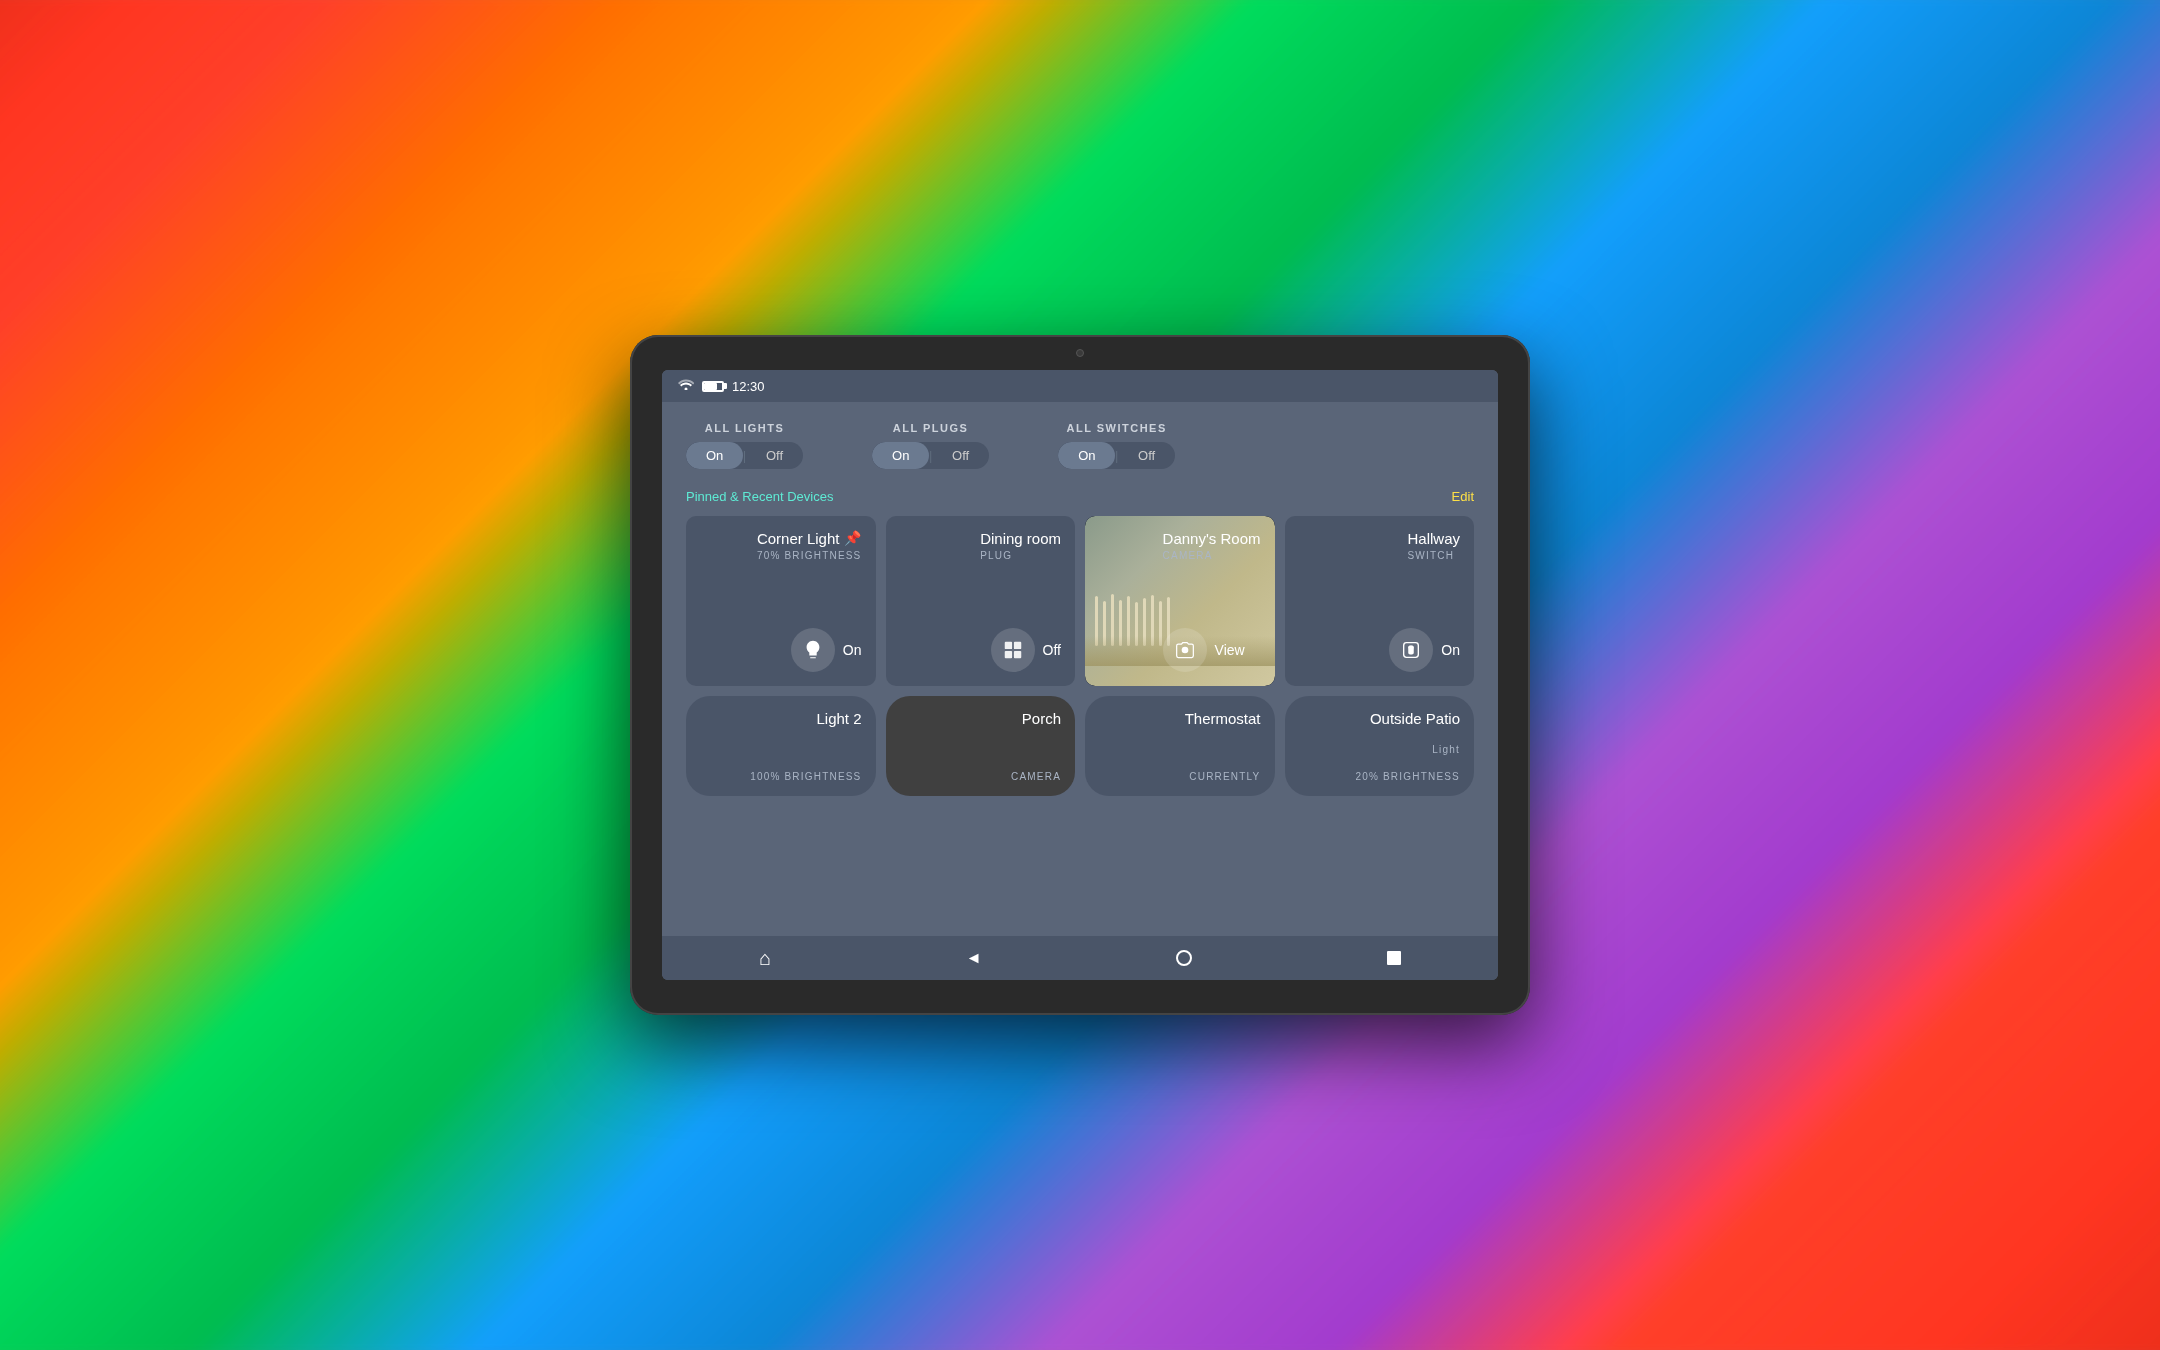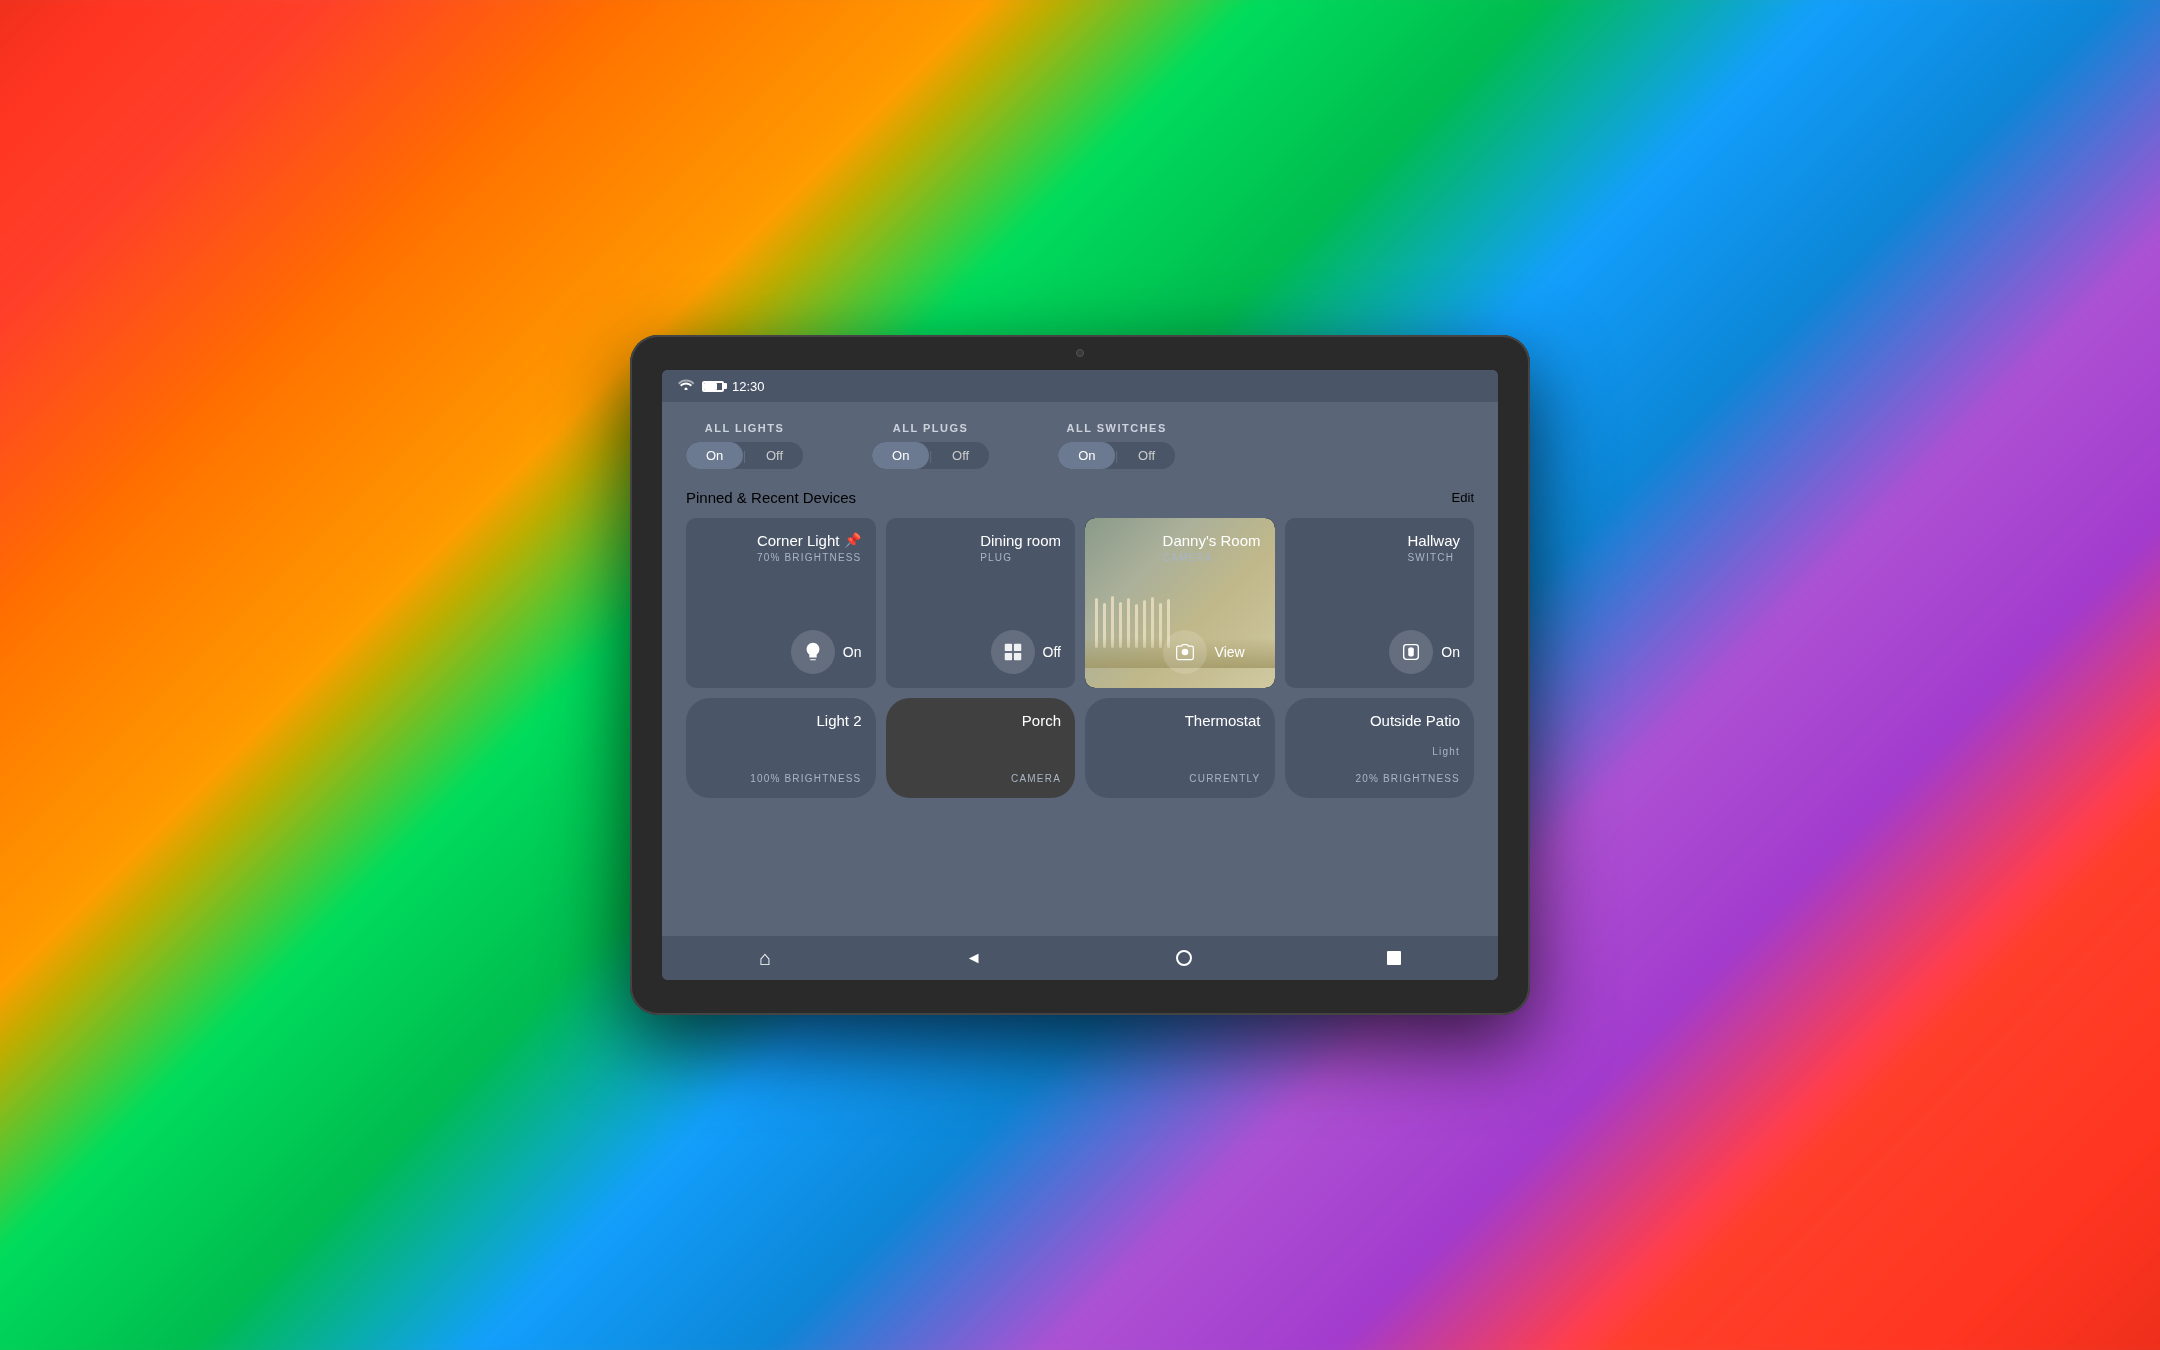--- a/index.html
+++ b/index.html
@@ -211,27 +211,27 @@
 
     
     .pinned-header {
       display: flex;
       justify-content: space-between;
       align-items: center;
       margin-bottom: 12px;
     }
 
     .pinned-title {
-      color: #000000;
-      font-size: 15px;
+      color: #5eead4;
+      font-size: 13px;
       font-family: -apple-system, sans-serif;
     }
 
     .edit-link {
-      color: #000000;
+      color: #fde047;
       font-size: 13px;
       font-family: -apple-system, sans-serif;
       cursor: pointer;
     }
 
     
     .device-grid {
       display: grid;
       grid-template-columns: repeat(4, 1fr);
       gap: 10px;

